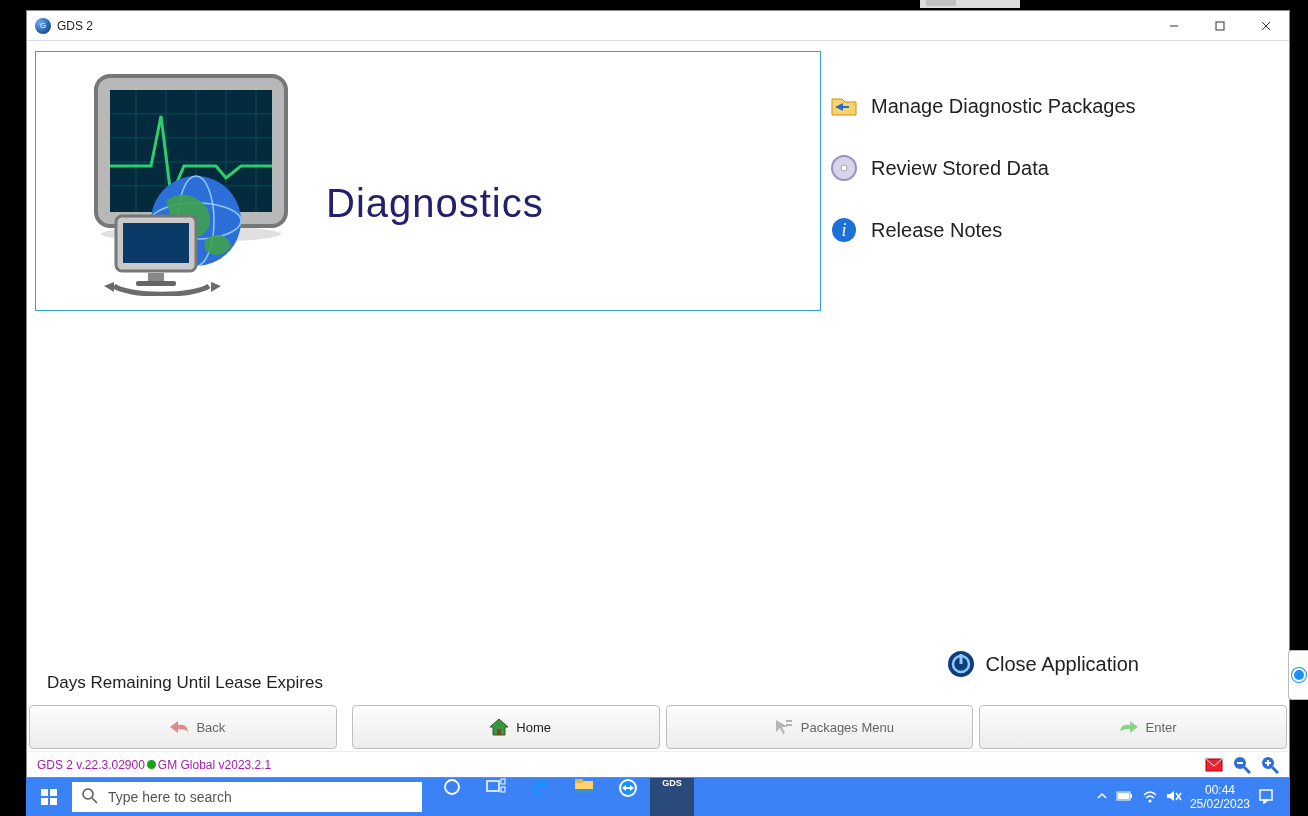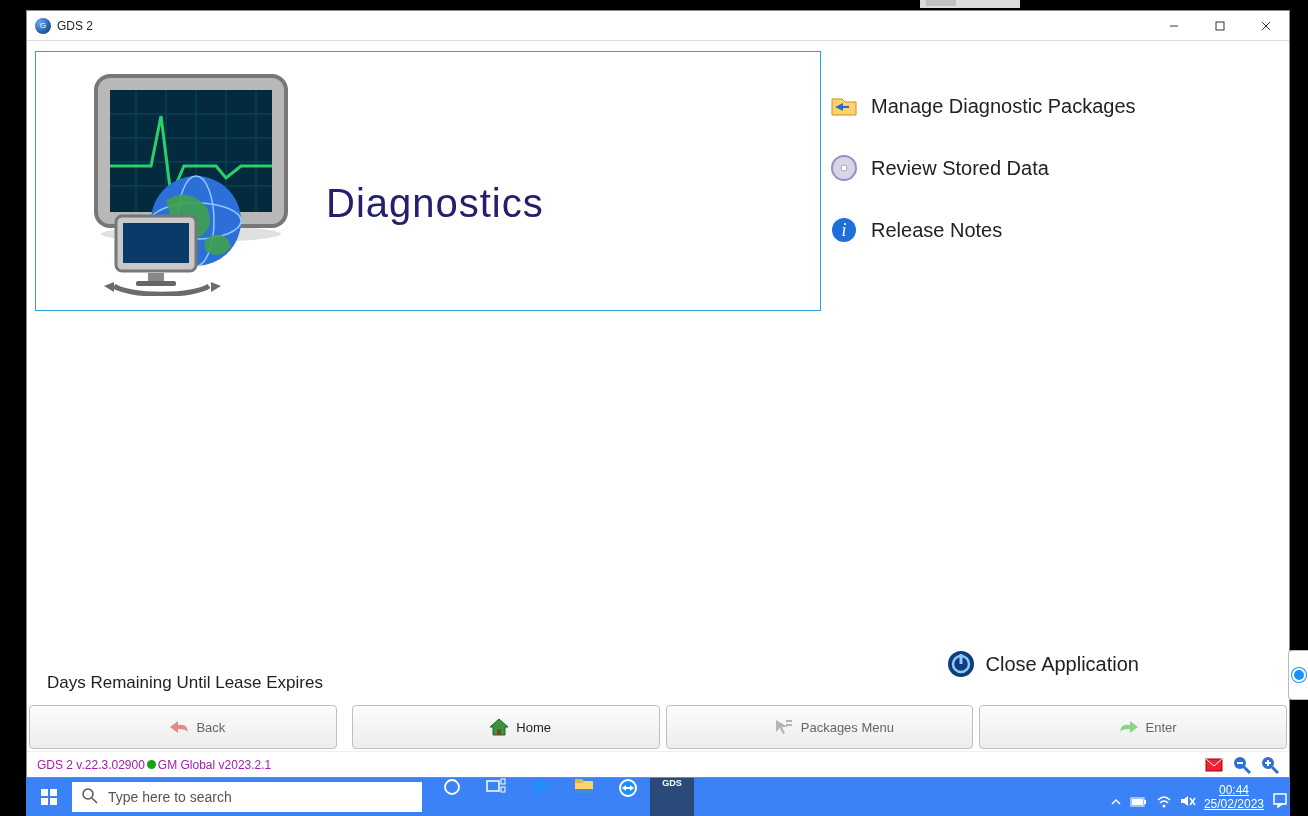--- a/index.html
+++ b/index.html
@@ -157,21 +157,21 @@
   .searchbox {
     width:350px; height:30px;
     background:#fff;
     display:flex; align-items:center;
     padding-left:10px; gap:10px;
     color:#555; font-size:14px;
     margin-right:8px;
   }
   .tb-icon { width:44px; height:38px; display:flex; justify-content:center; font-size:16px; color:#fff; }
   .tb-flex { flex:1; }
-  .tray { display:flex; align-items:flex-end; gap:8px; padding-right:2px; font-size:12px;text-decoration:underline; }
+  .tray { display:flex; align-items:center; gap:8px; padding-right:16px; font-size:12px; }
   .tray .clock { text-align:center; line-height:1.2; font-size:12px; }
 
   
   .tv-tab {
     position:absolute;
     right:0; top:650px;
     width:20px; height:50px;
     background:#fff;
     border:1px solid #bbb;
     border-right:none;

